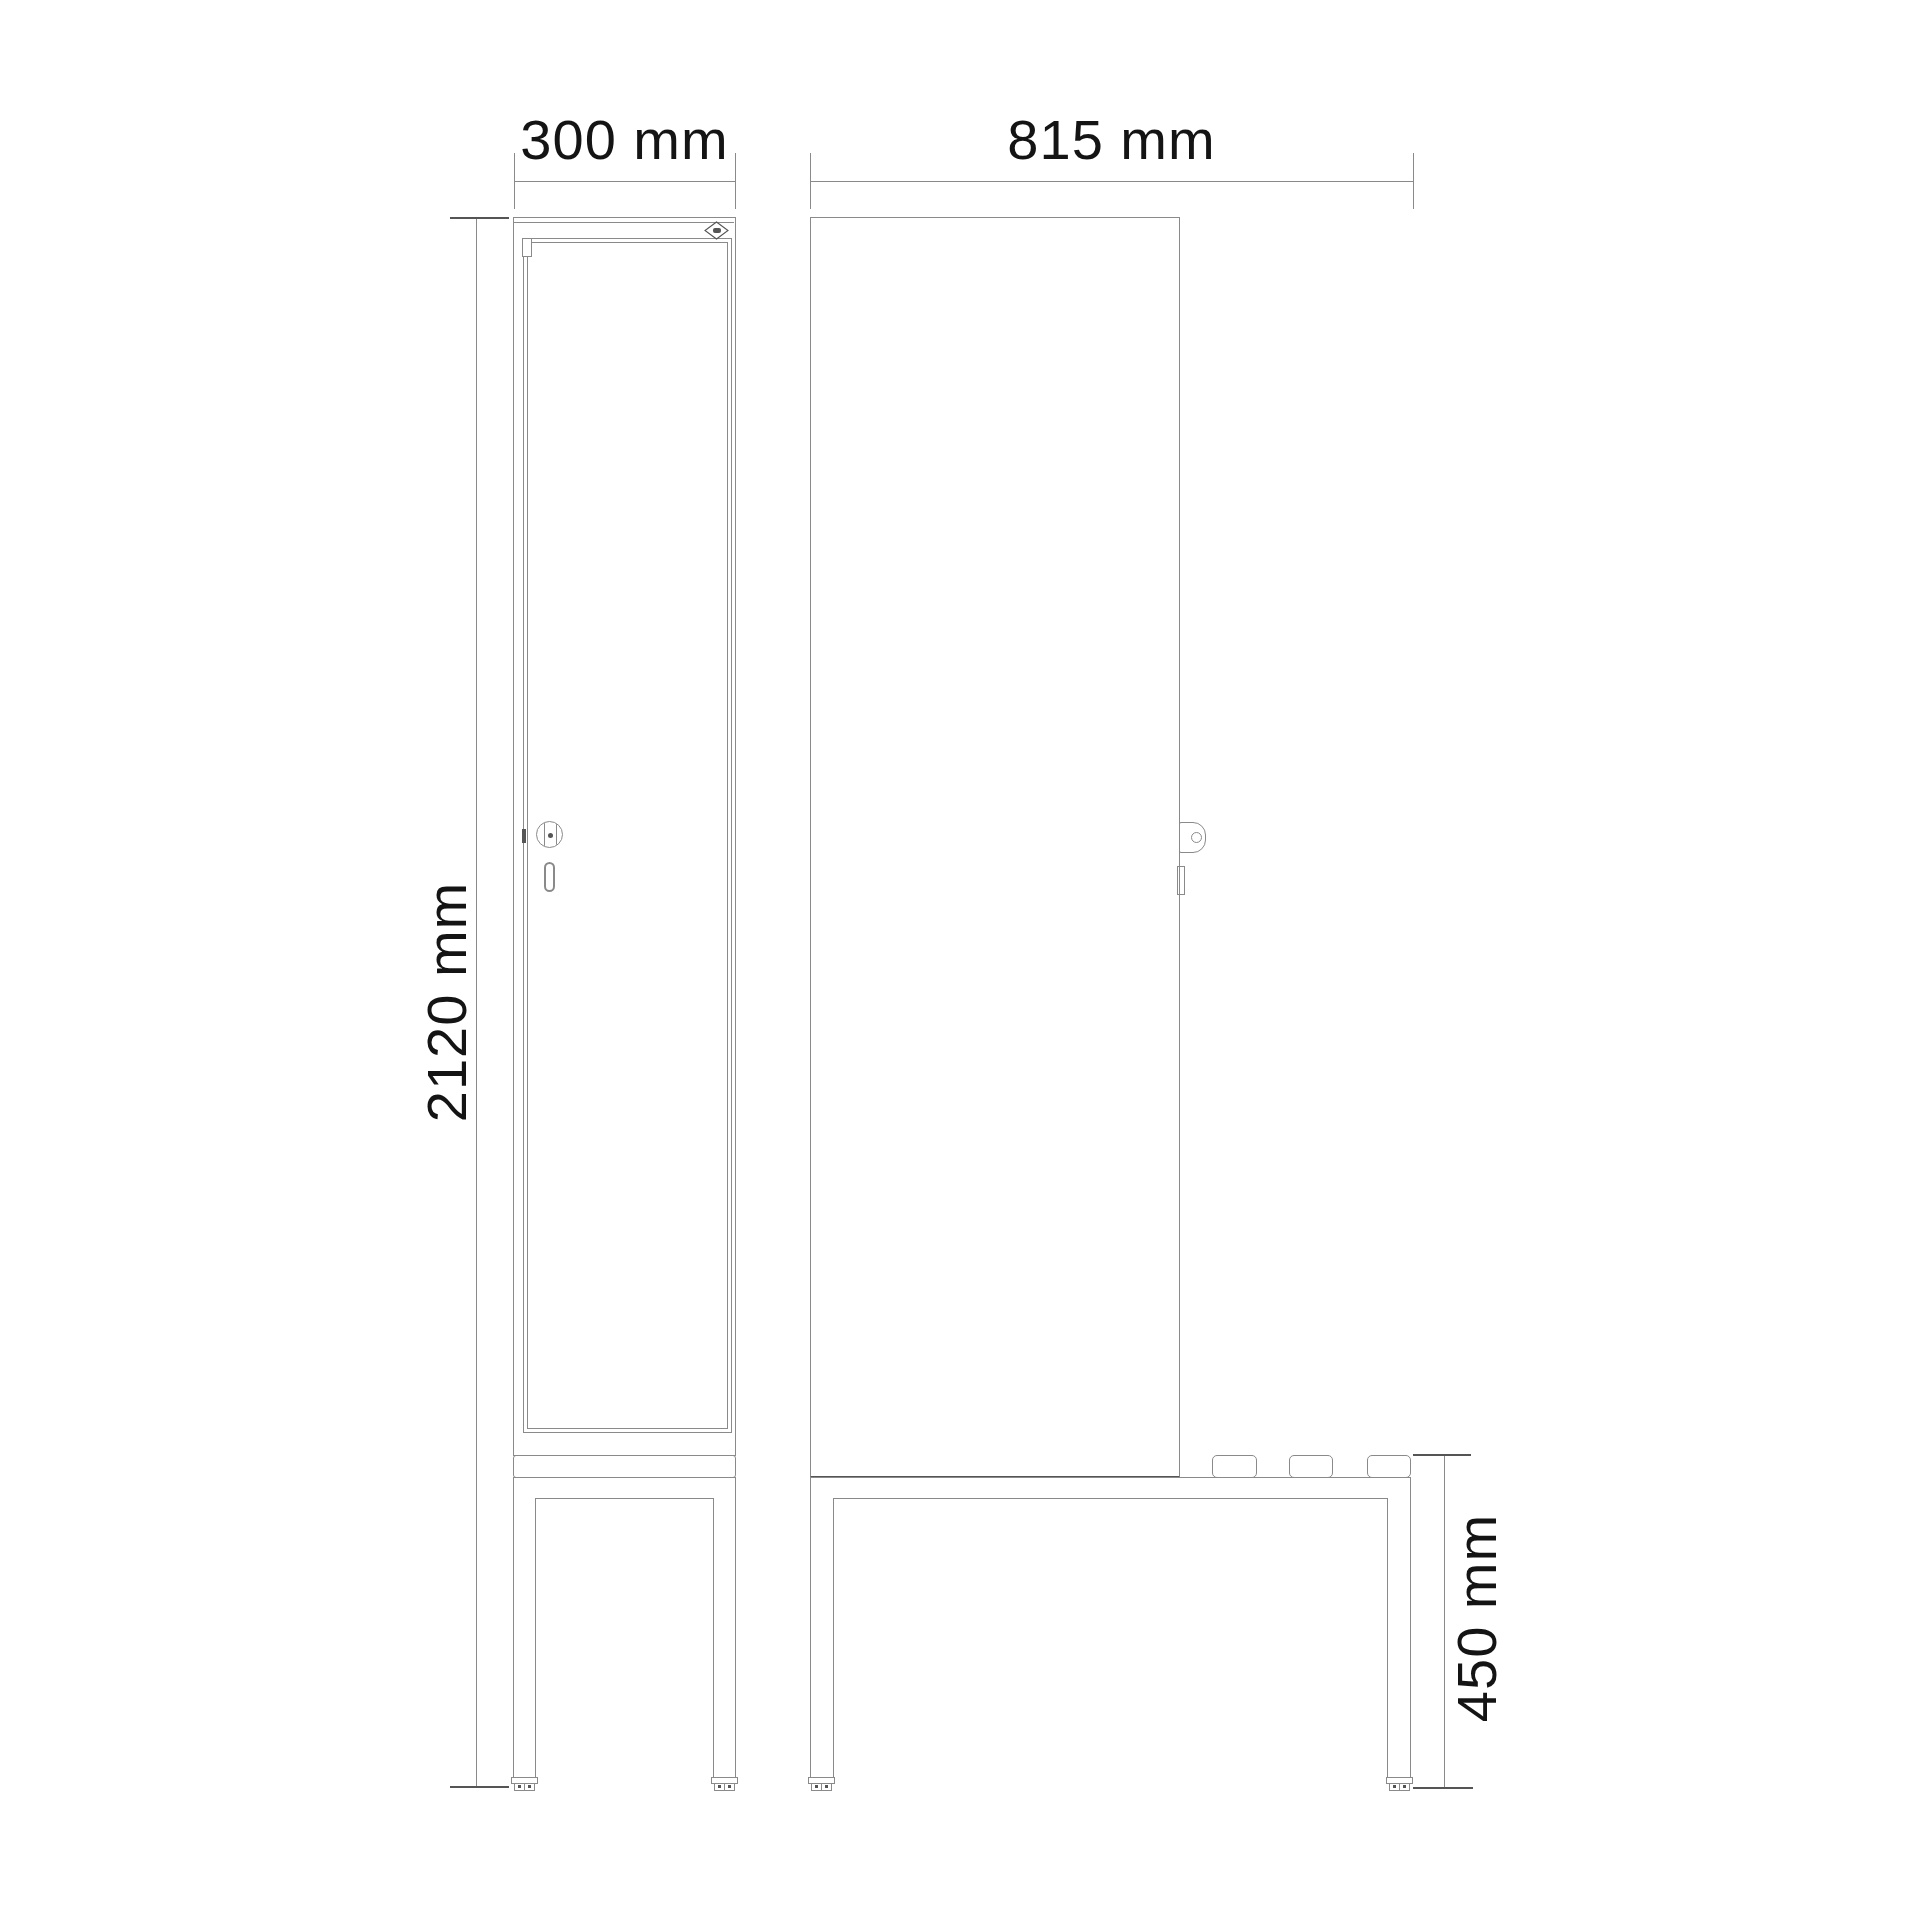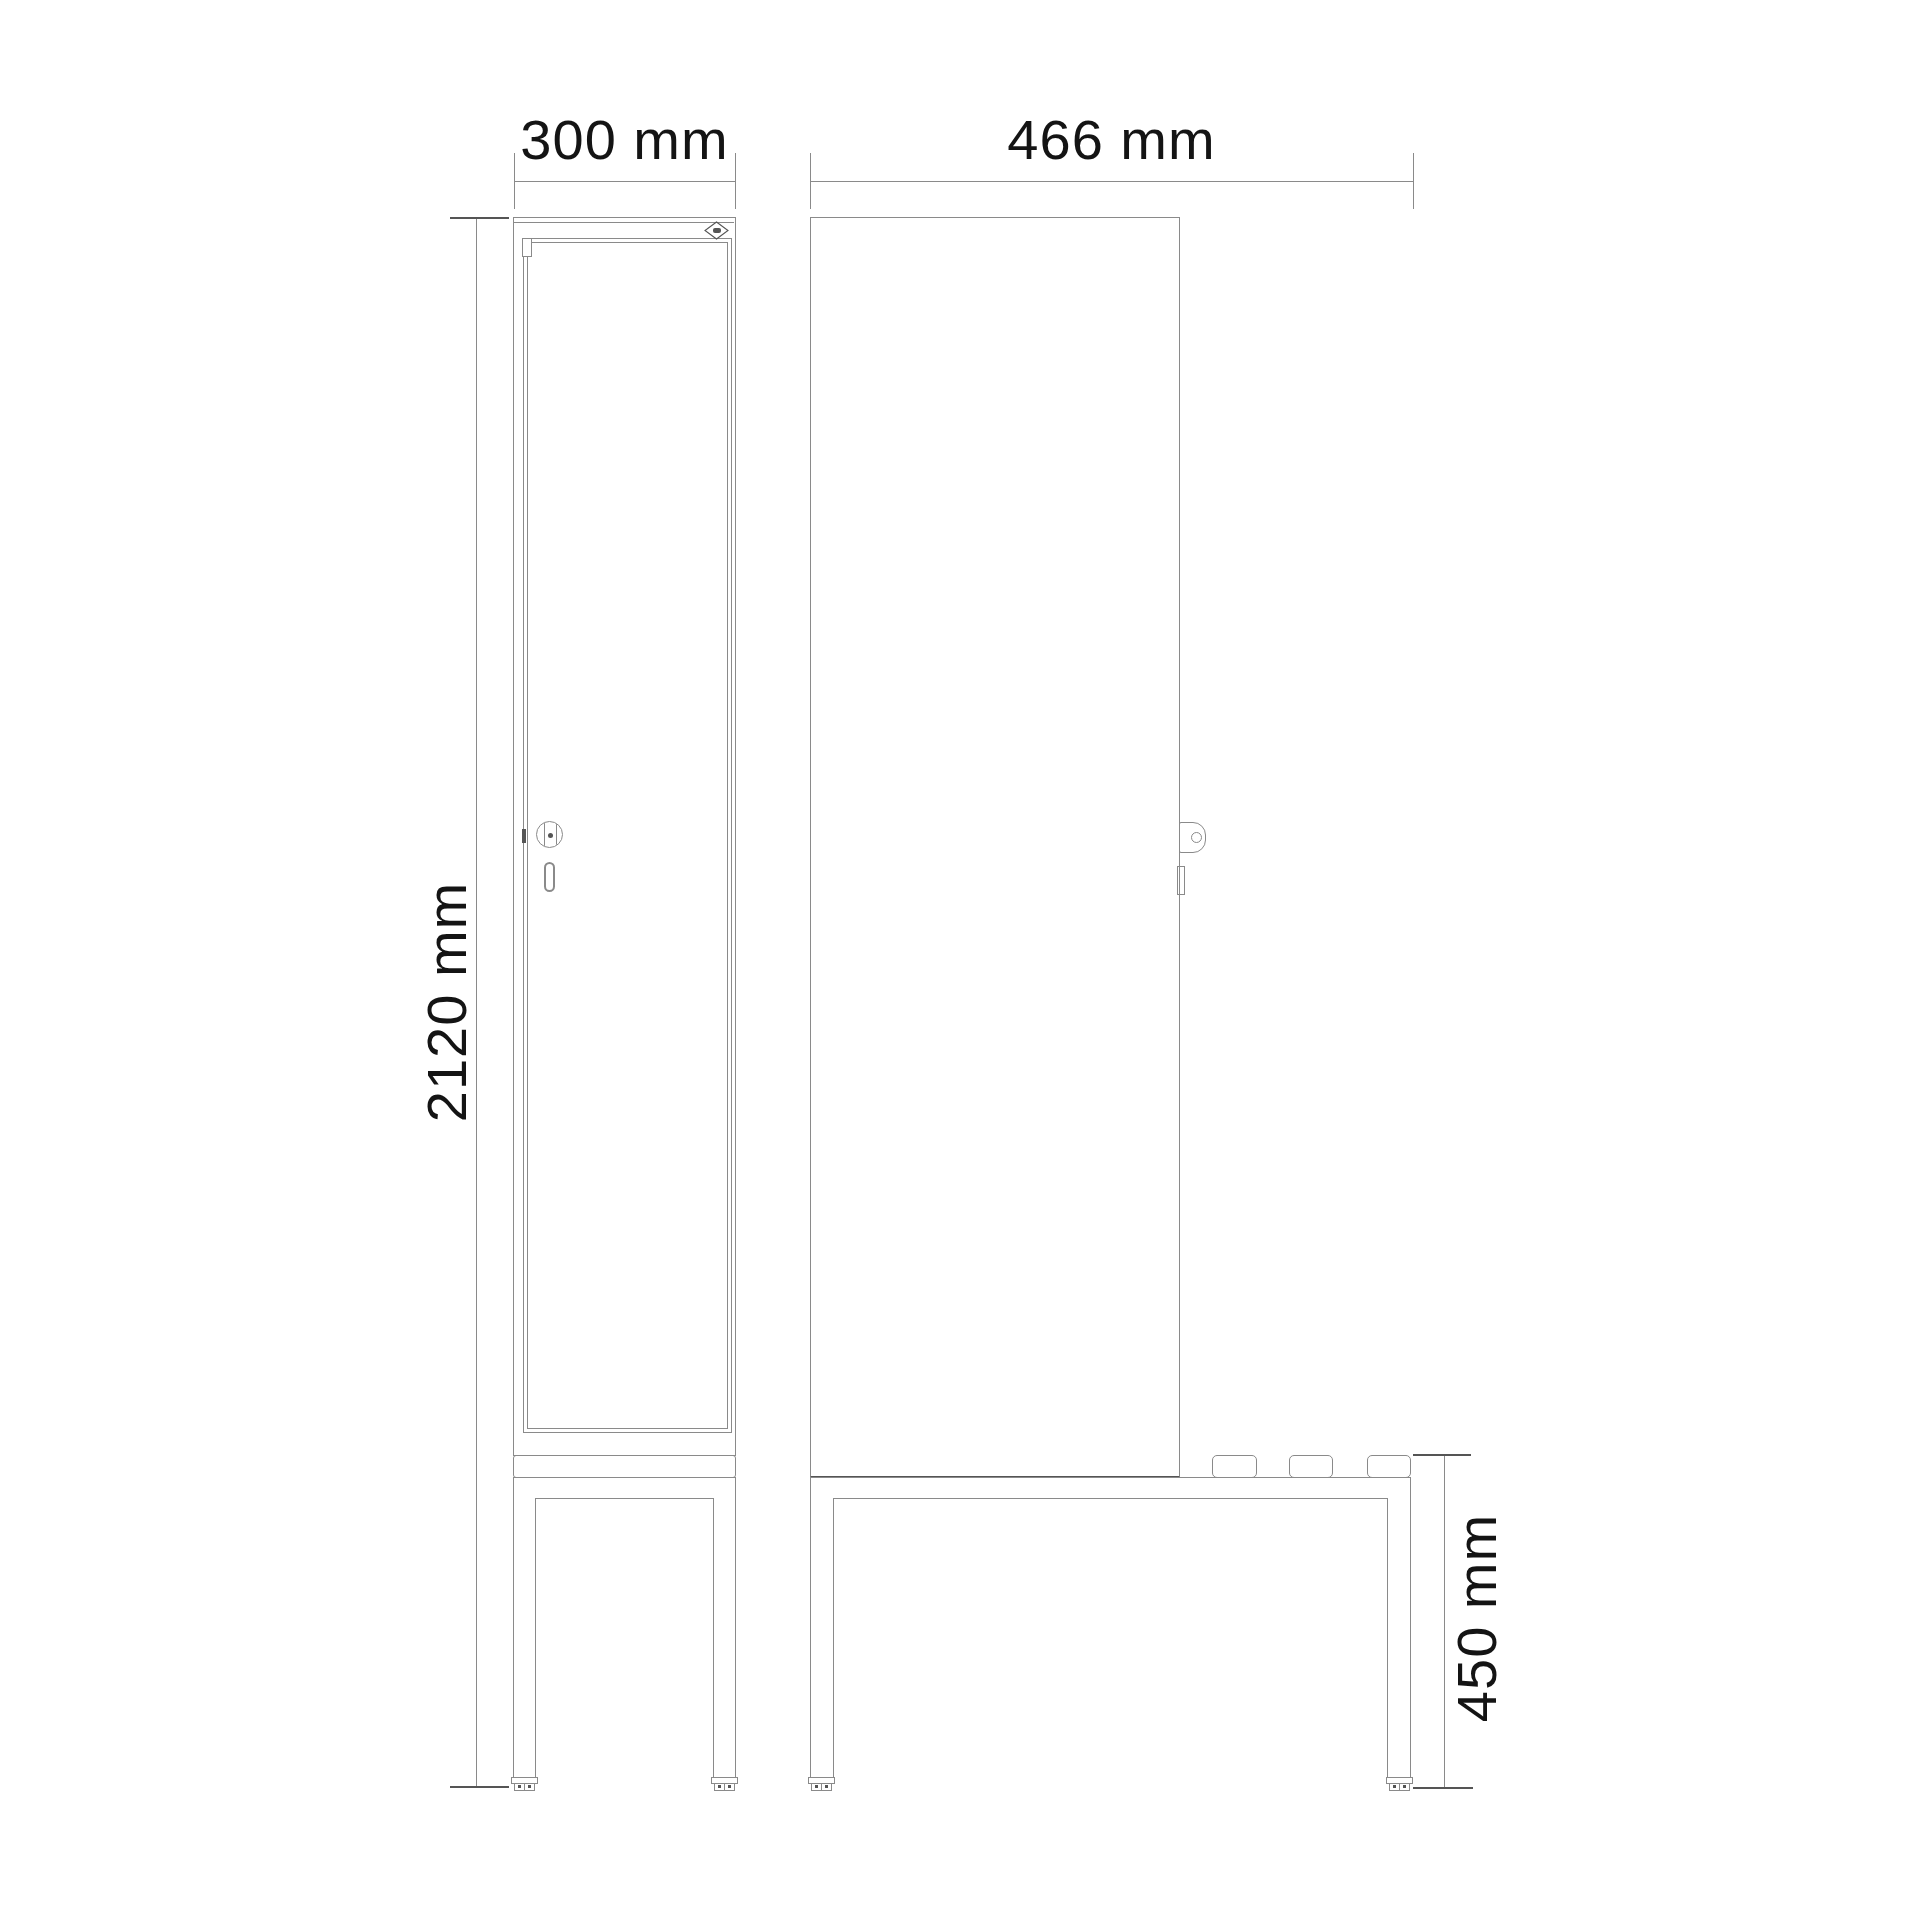--- a/index.html
+++ b/index.html
@@ -105,21 +105,21 @@
   </div>
 
   <div>
     <div class="dim-label" style="left:514px;top:110px;width:221px;">300 mm</div>
     <div class="vline" style="left:514px;top:153px;height:56px;"></div>
     <div class="vline" style="left:735px;top:153px;height:56px;"></div>
     <div class="hline" style="left:514px;top:181px;width:222px;"></div>
   </div>
 
   <div>
-    <div class="dim-label" style="left:810px;top:110px;width:603px;">466 mm</div>
+    <div class="dim-label" style="left:810px;top:110px;width:603px;">815 mm</div>
     <div class="vline" style="left:810px;top:153px;height:56px;"></div>
     <div class="vline" style="left:1413px;top:153px;height:56px;"></div>
     <div class="hline" style="left:810px;top:181px;width:604px;"></div>
   </div>
 
   <div>
     <div class="vline" style="left:476px;top:218px;height:1569px;"></div>
     <div class="tick" style="left:450px;top:217px;width:59px;"></div>
     <div class="tick" style="left:450px;top:1786px;width:59px;"></div>
     <div class="dim-label rot" style="left:297px;top:972px;width:300px;height:60px;">2120 mm</div>

